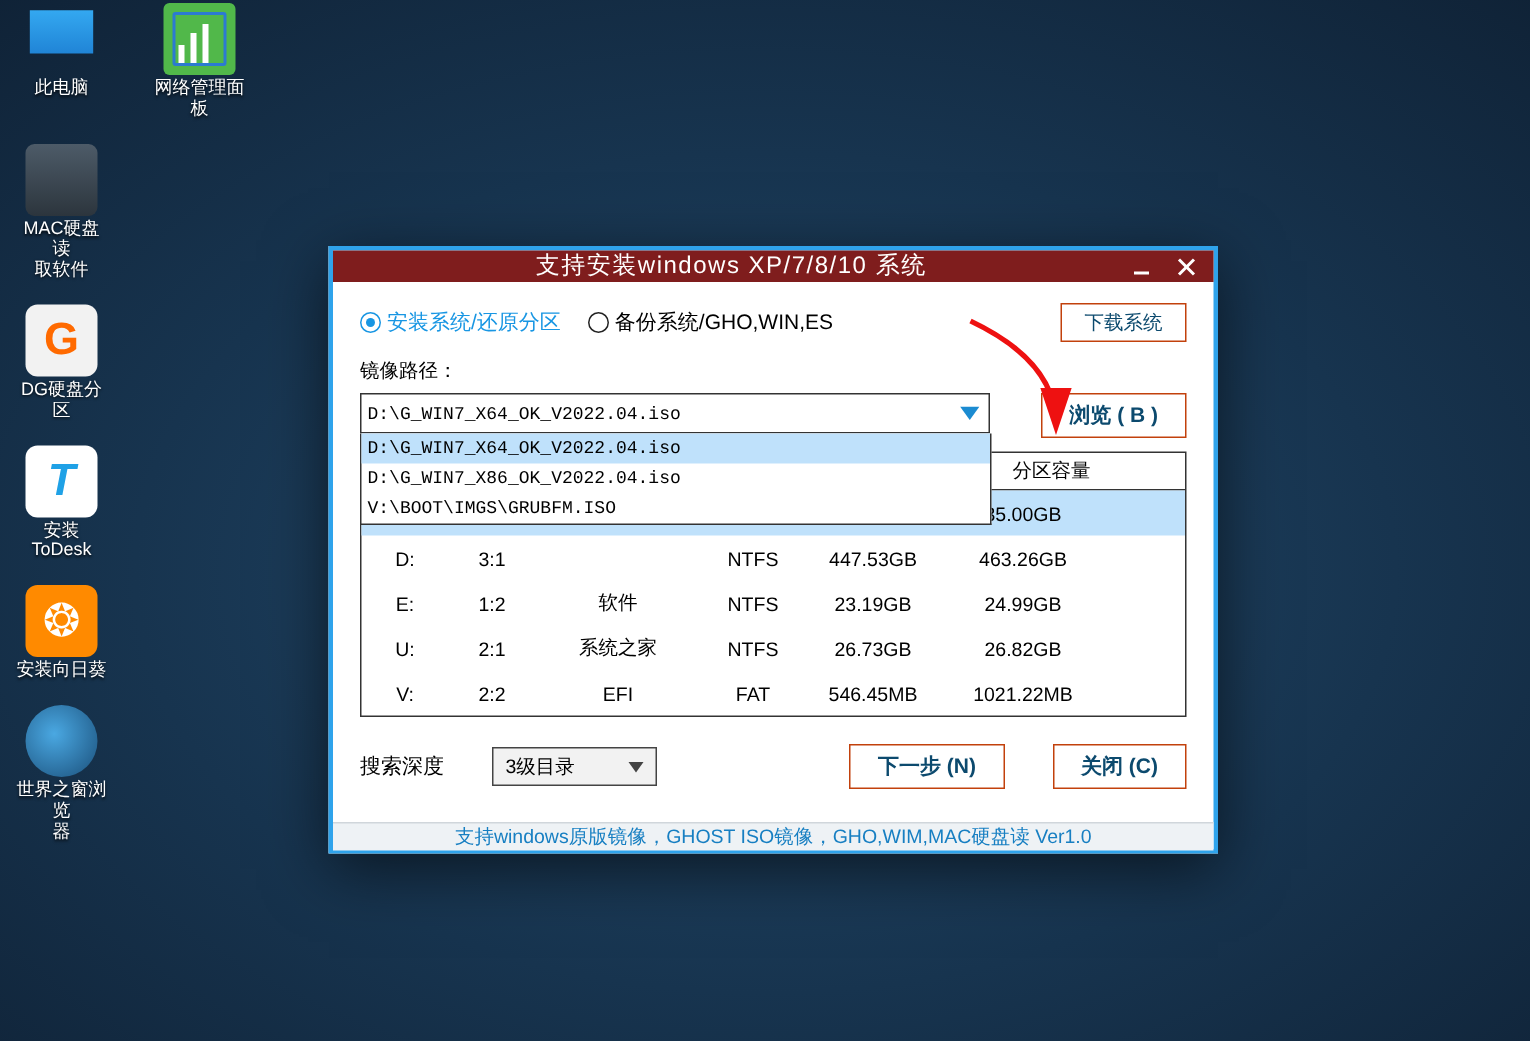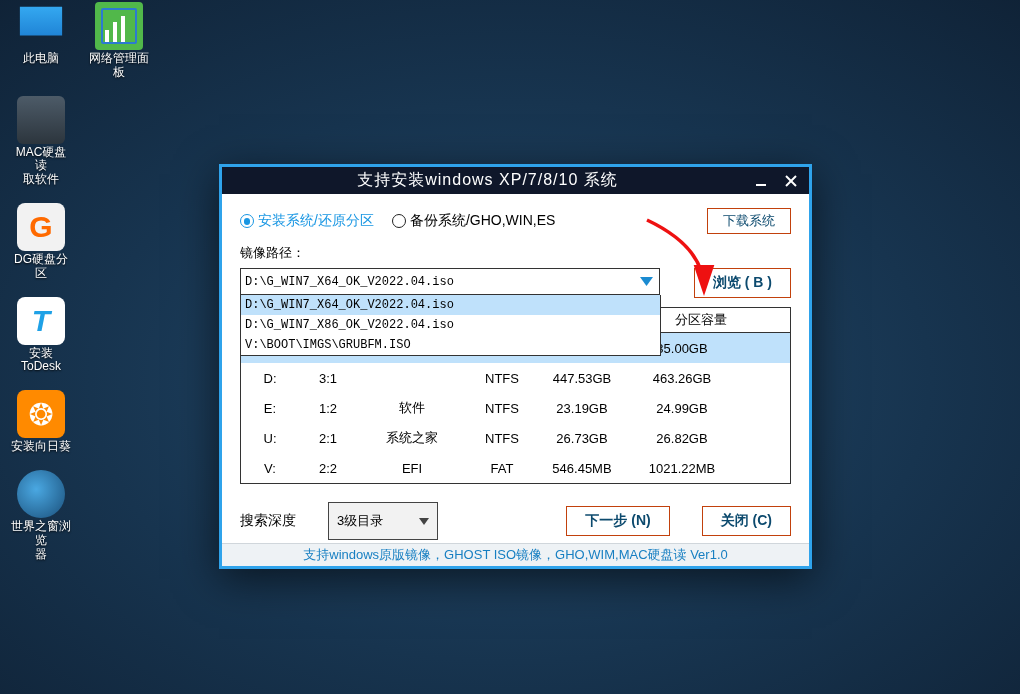--- a/index.html
+++ b/index.html
@@ -19,21 +19,21 @@
 }
 
 
 .desktop-icons {
   position: absolute;
   top: 2px; left: 10px;
   display: flex;
   flex-direction: column;
   gap: 16px;
 }
-.desktop-row { display: flex; gap: 16px; }
+.desktop-row { display: flex; gap: 30px; }
 .desktop-icon {
   width: 62px;
   display: flex;
   flex-direction: column;
   align-items: center;
   gap: 2px;
 }
 .desktop-icon .glyph {
   width: 48px; height: 48px;
   display: flex; align-items: center; justify-content: center;
@@ -73,37 +73,37 @@
   position: absolute;
   left: 219px; top: 164px;
   width: 593px; height: 405px;
   background: #fff;
   border: 3px solid #2fa3eb;
   box-shadow: 0 10px 40px rgba(0,0,0,.6);
   display: flex; flex-direction: column;
 }
 .titlebar {
   height: 34px;
-  background: #0f172a;
+  background: #7f1d1d;
   display: flex; align-items: center; justify-content: flex-end;
   padding: 0 10px 0 0;
 }
 .titlebar .title {
   flex:1; text-align:center;
   color:#fff; font-size:16px; letter-spacing:1px;
 }
 .title-btns { display:flex; gap:14px; }
 .title-btn {
   width:16px; height:16px;
   display:flex; align-items:center; justify-content:center;
   color:#fff; font-weight:bold; cursor:pointer;
 }
 
 .body {
-  padding: 14px 18px 3px 18px;
+  padding: 14px 18px 22px 18px;
   display: flex; flex-direction: column;
   position: relative;
   flex:1;
 }
 
 
 .optrow { display:flex; align-items:center; gap:18px; margin-bottom:10px; }
 .radio { display:flex; align-items:center; gap:4px; font-size:14px; }
 .radio .circle {
   width:14px; height:14px; border:1.6px solid #1896e3; border-radius:50%;
@@ -163,21 +163,21 @@
 .ptable .prow.hl .cellspan { grid-column: 1 / 5; }
 
 
 .botrow {
   display:flex; align-items:center; gap:32px;
   margin-top:18px;
 }
 .depthlabel { font-size:14px; }
 .select-like {
   display:flex; align-items:center; justify-content:space-between;
-  width:110px; height:38px; padding:0 8px;
+  width:110px; height:26px; padding:0 8px;
   border:1px solid #444; background:#f2f2f2;
   font-size:13px; cursor:pointer;
 }
 .select-like .tri {
   width:0; height:0;
   border-left:5px solid transparent; border-right:5px solid transparent;
   border-top:7px solid #444;
 }
 .fill { flex:1; }
 

